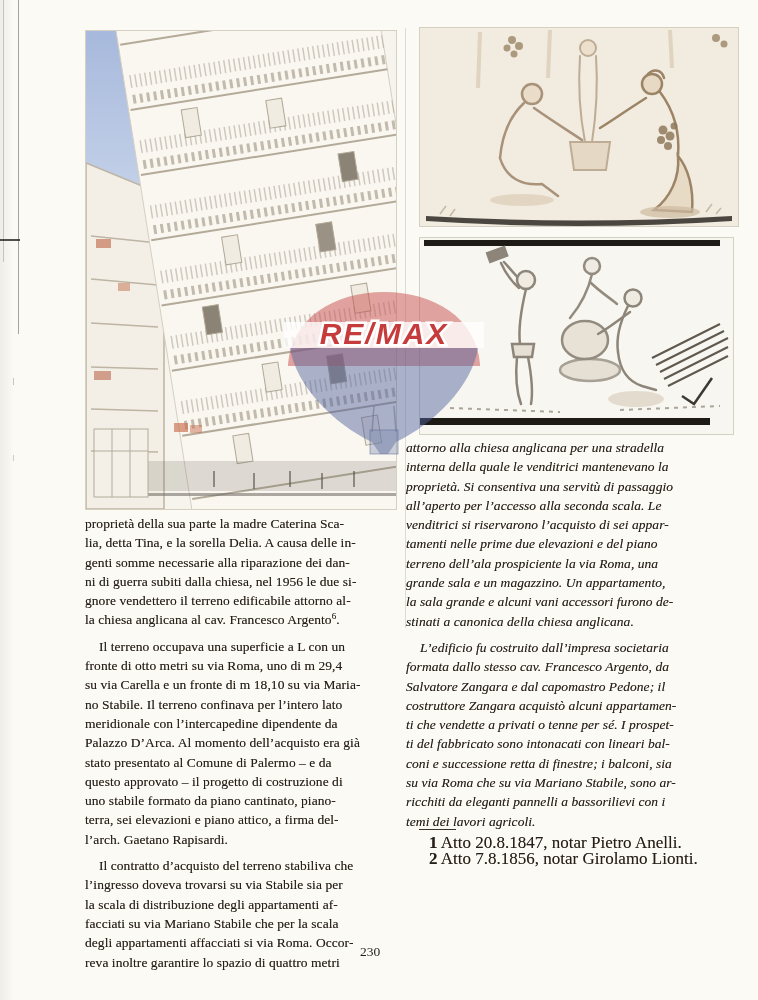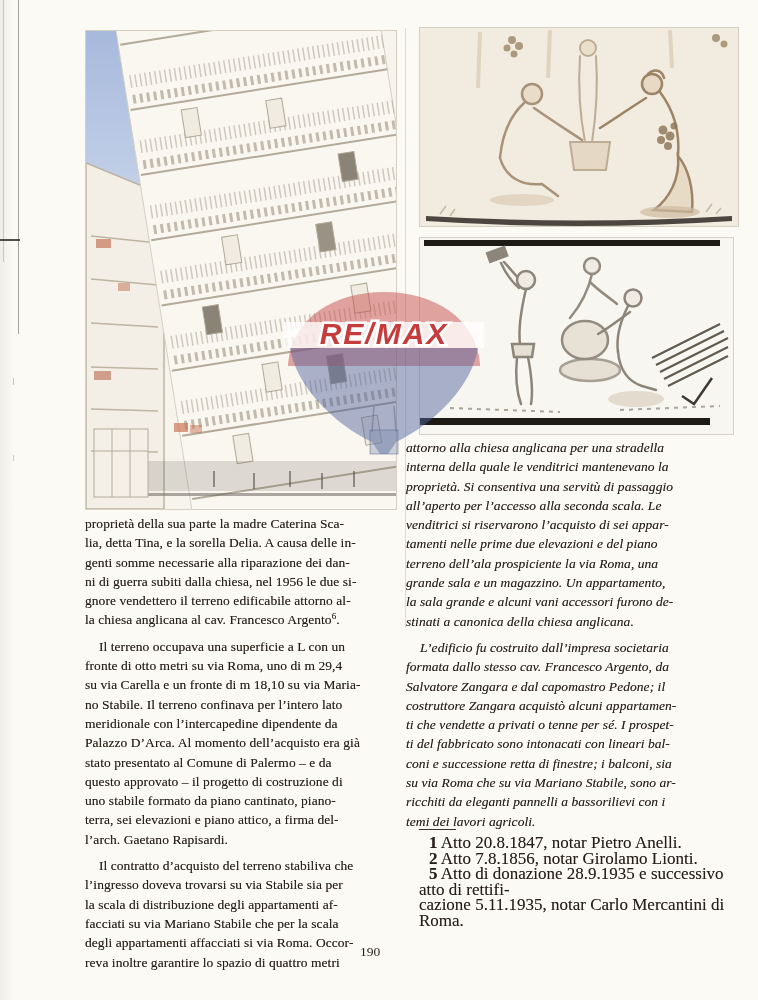--- a/index.html
+++ b/index.html
@@ -304,19 +304,17 @@
 coni e successione retta di finestre; i balconi, sia
 su via Roma che su via Mariano Stabile, sono ar-
 ricchiti da eleganti pannelli a bassorilievi con i
 temi dei lavori agricoli.</span></p>
   </div>
 
   <div class="fnrule"></div>
   <div class="footnotes">
     <p class="fn"><b>1</b> <span>Atto 20.8.1847, notar Pietro Anelli.</span></p>
     <p class="fn"><b>2</b> <span>Atto 7.8.1856, notar Girolamo Lionti.</span></p>
-    <p class="fn"><b>5</b> <span>Atto di donazione 28.9.1935 e successivo atto di rettifi-
-cazione 5.11.1935, notar Carlo Mercantini di Roma.</span></p>
-  </div>
-
-  <div class="pagenum">190</div>
+  </div>
+
+  <div class="pagenum">230</div>
 
 </div>
 
 </body></html>

